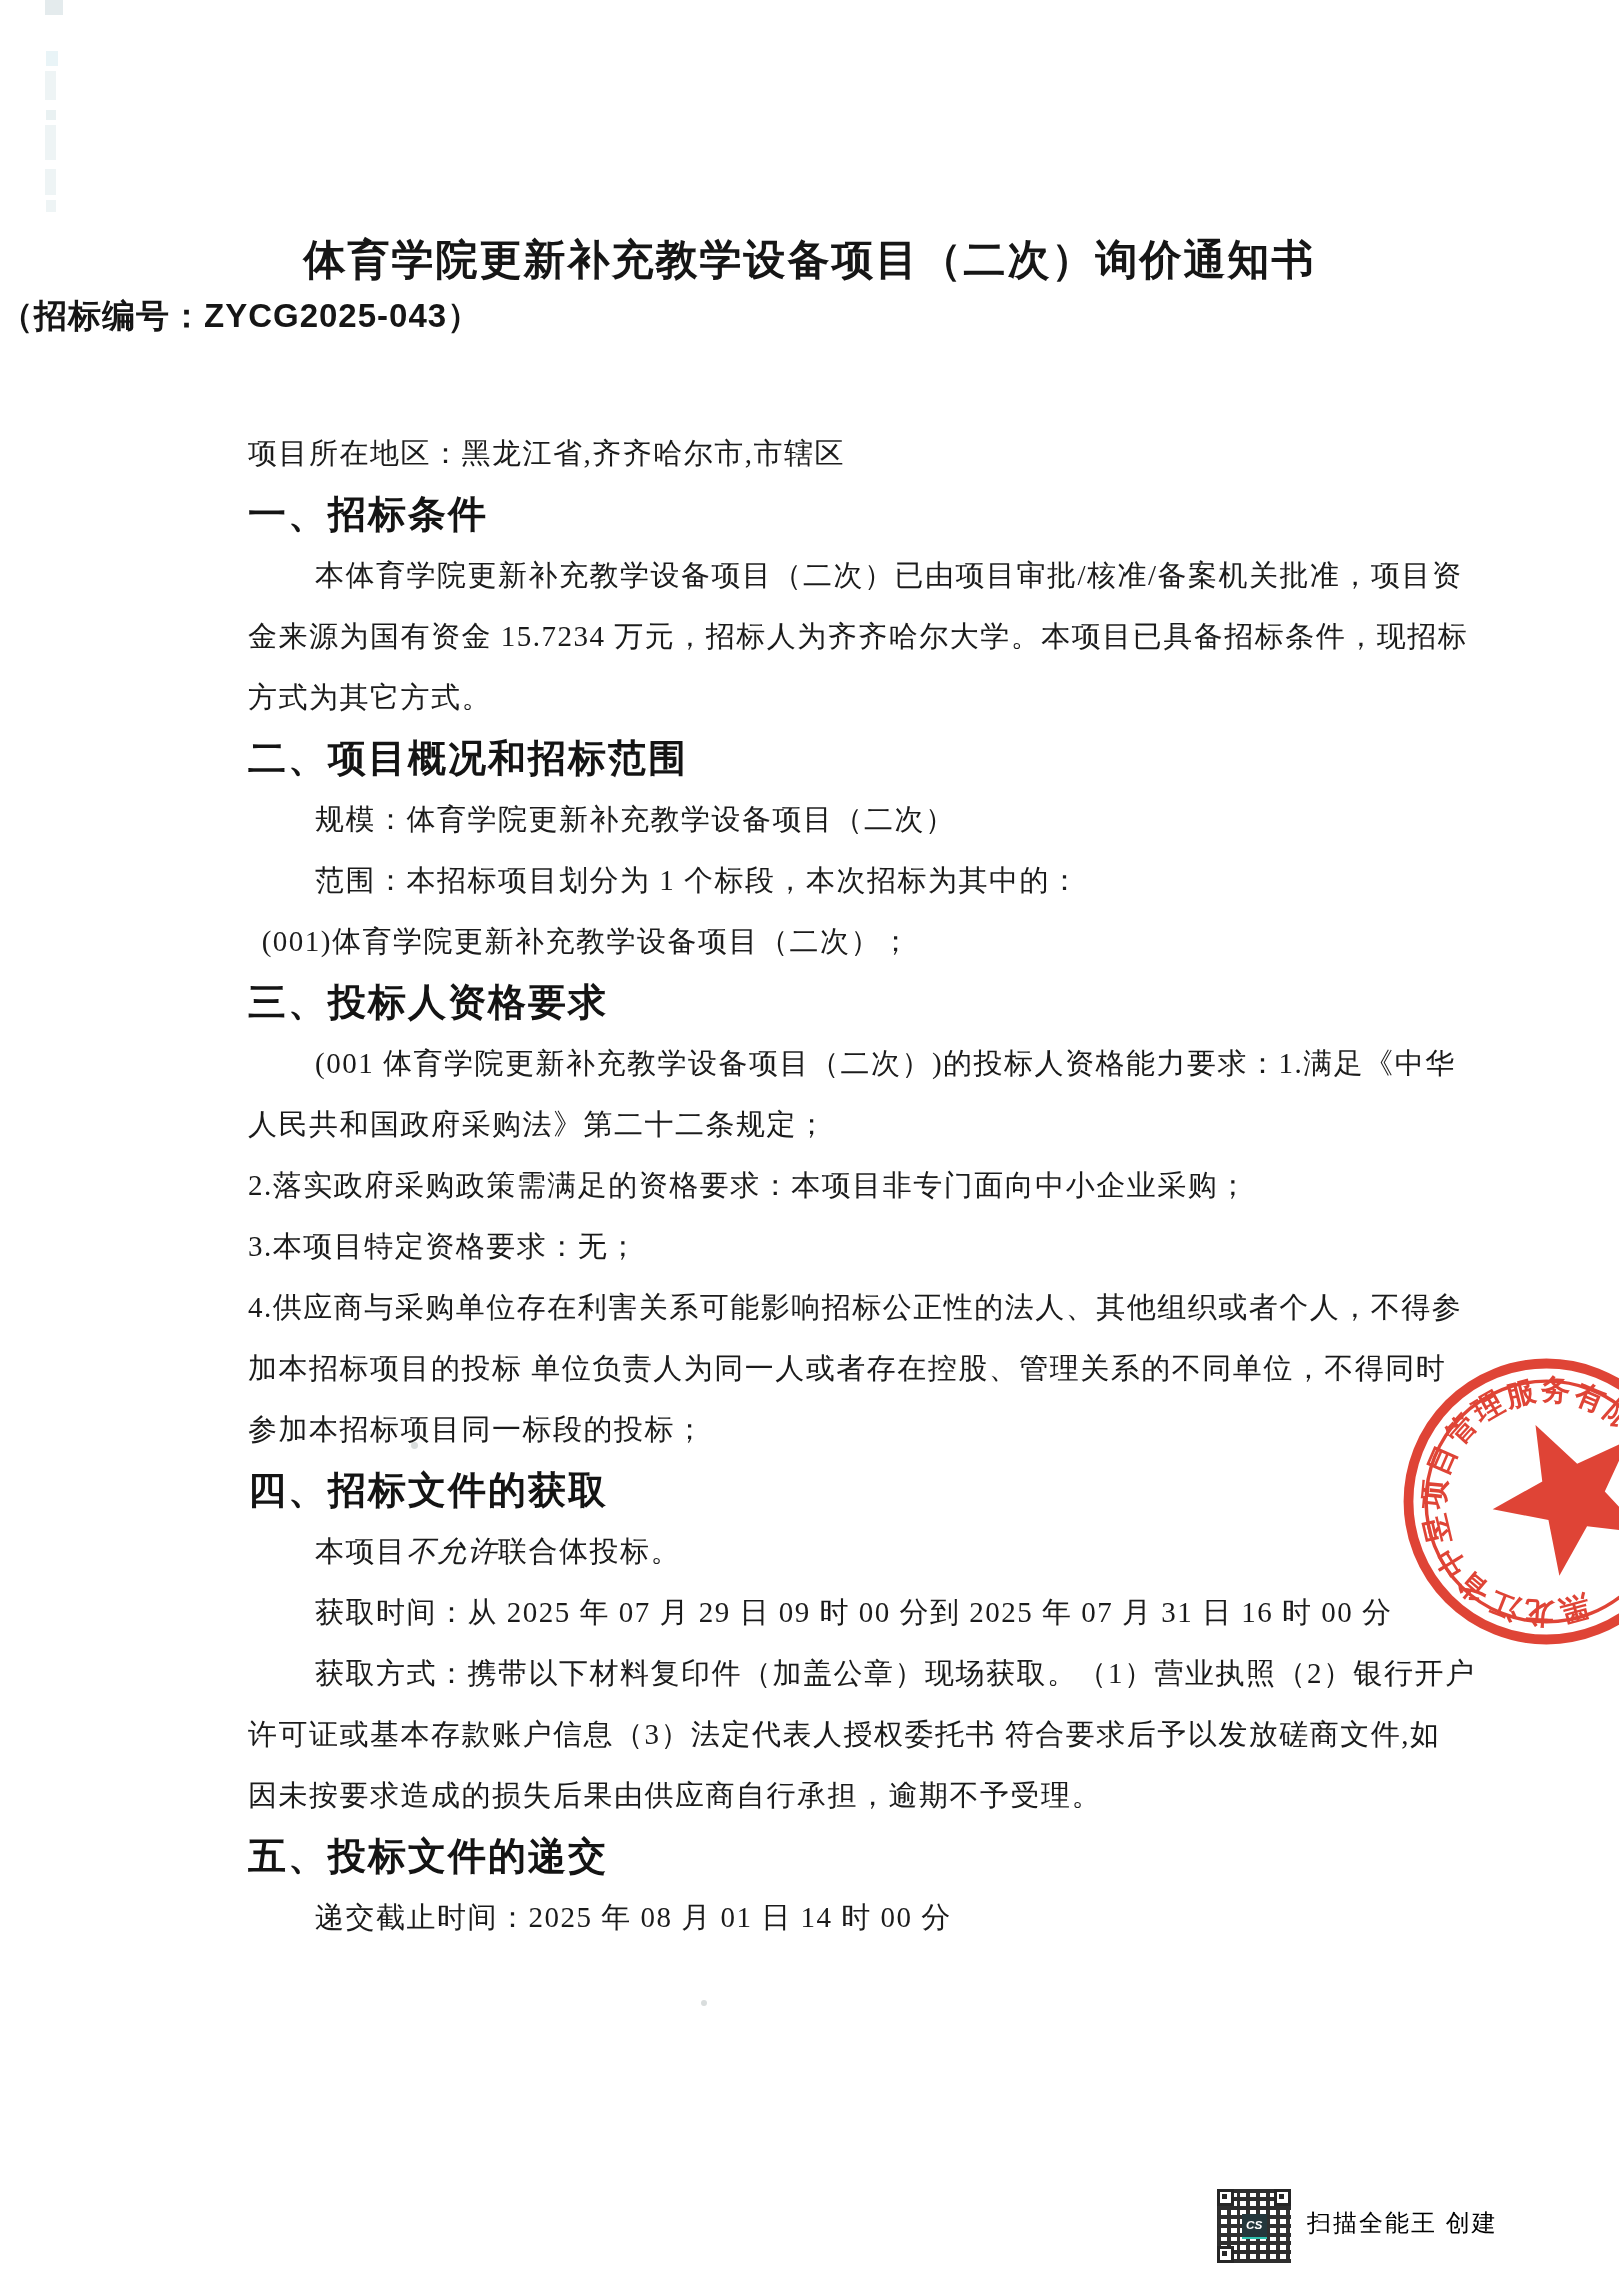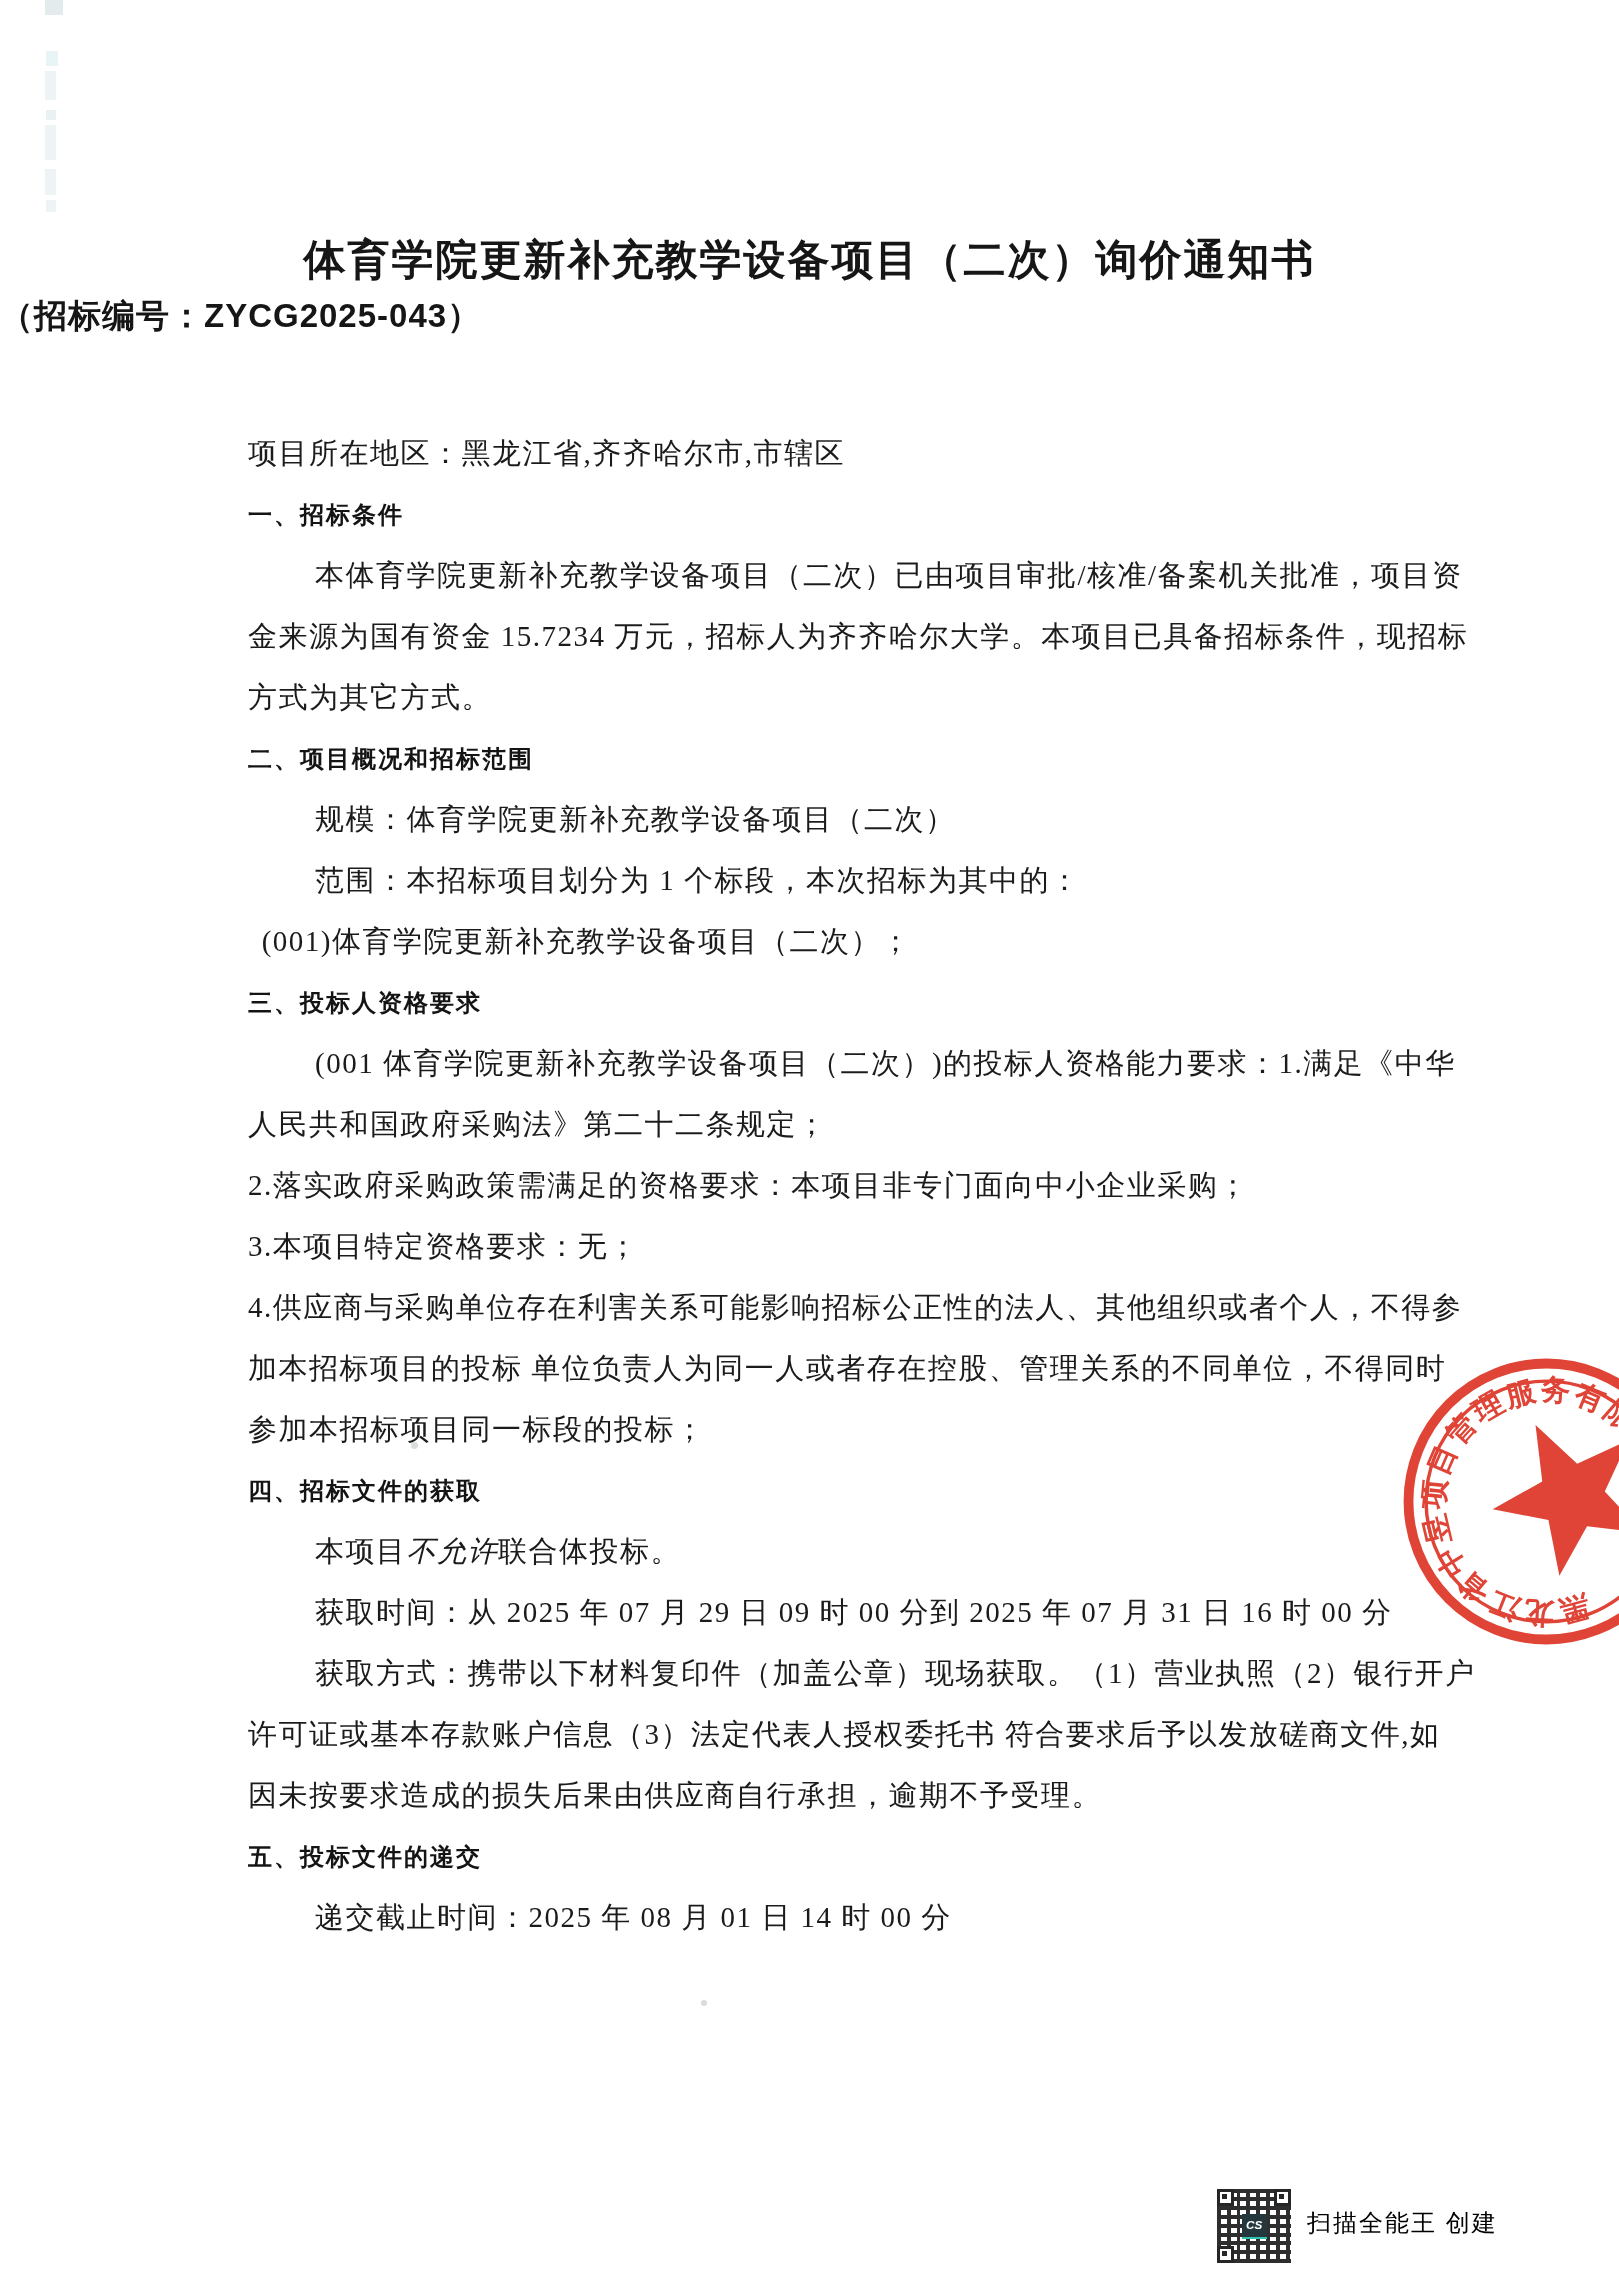--- a/index.html
+++ b/index.html
@@ -37,21 +37,21 @@
   }
   .content{
     position:absolute;left:248px;top:423px;width:1137px;
   }
   .line{
     height:61px;line-height:61px;
     font-size:29px;letter-spacing:1.5px;
     white-space:nowrap;color:#1b1b1b;
   }
   .line.h{
-    font-size:24px;font-weight:bold;letter-spacing:2px;
+    font-size:38px;font-weight:bold;letter-spacing:2px;
     font-family:"Liberation Sans","DejaVu Sans",sans-serif;
     color:#141414;
   }
   .line.indent{padding-left:67px;}
   .line.indent-sm{padding-left:13.7px;}
   .em-oblique{font-style:italic;}
 
   .seal{position:absolute;left:1385px;top:1340px;opacity:0.93;}
   .qr{
     position:absolute;left:1217px;top:2189px;width:74px;height:74px;

